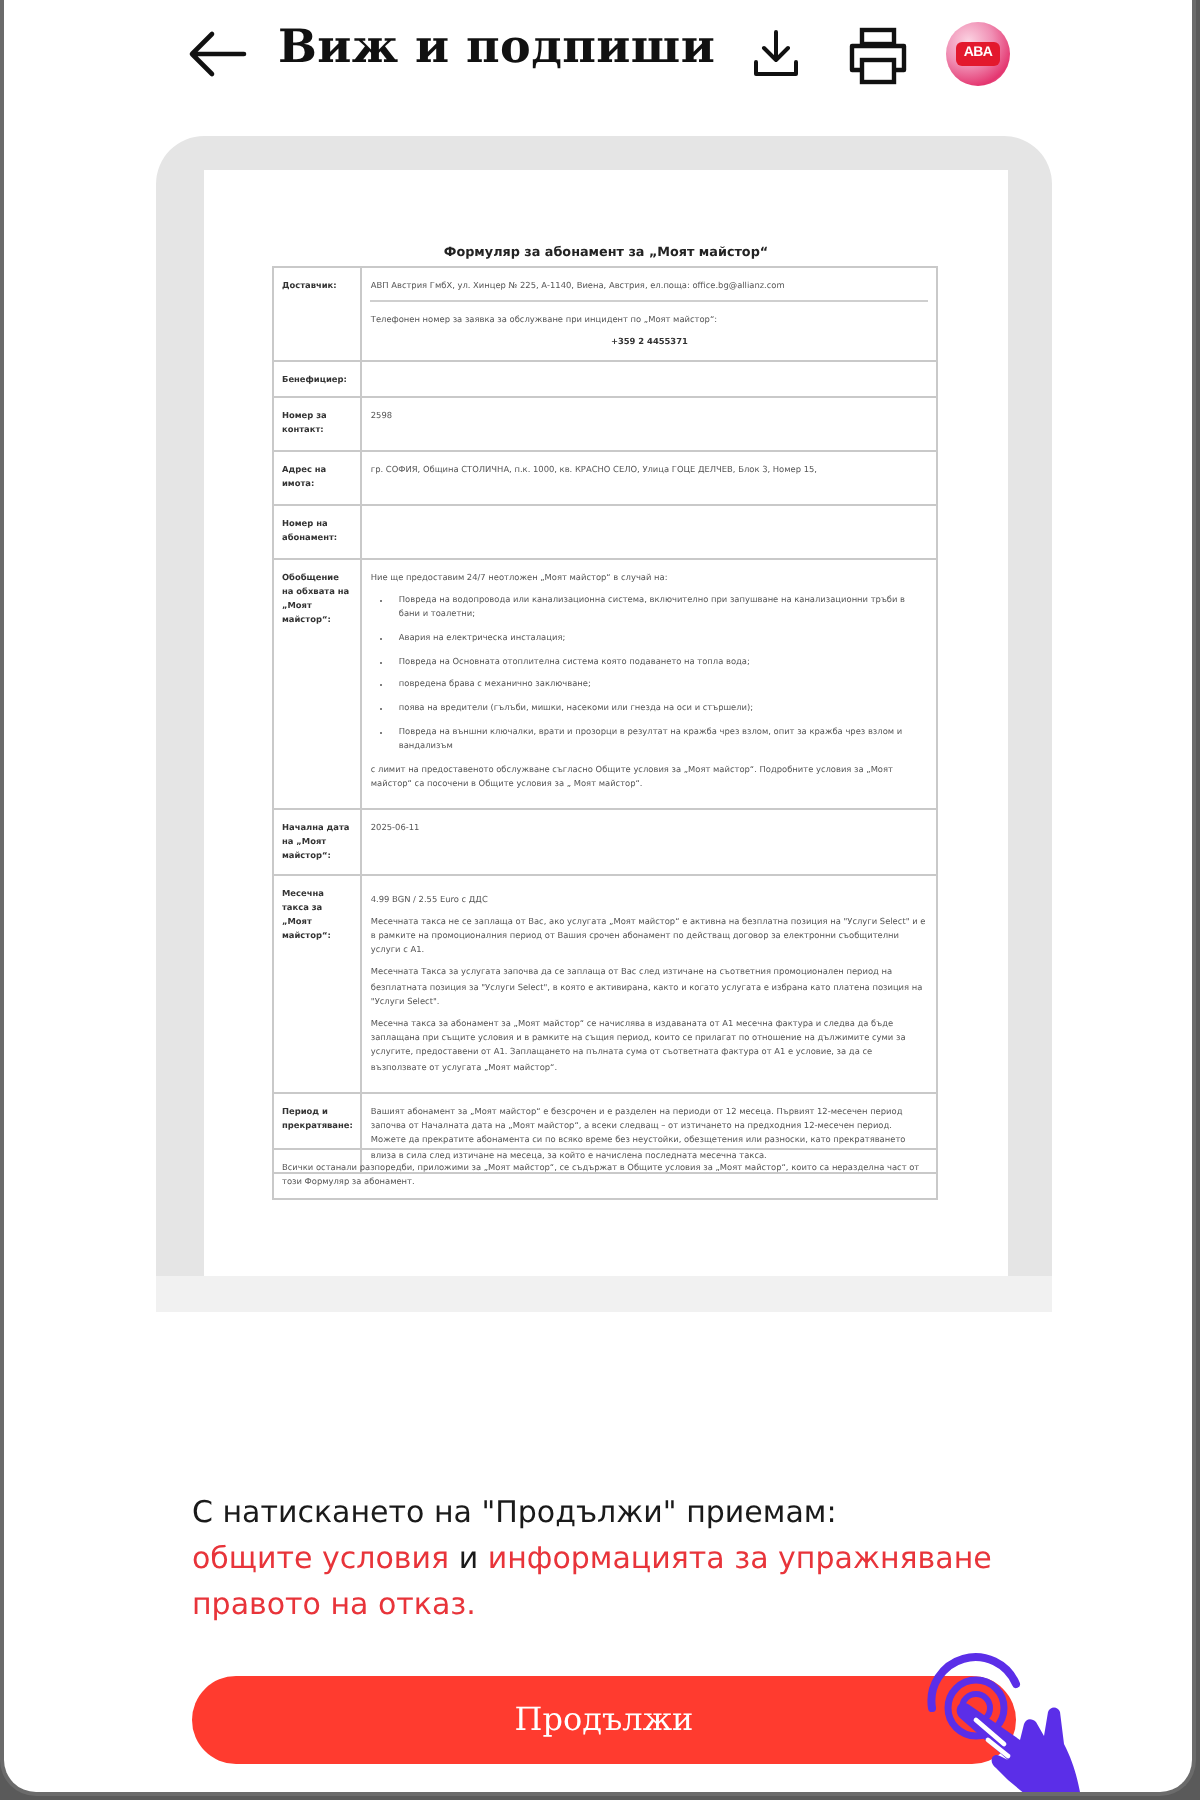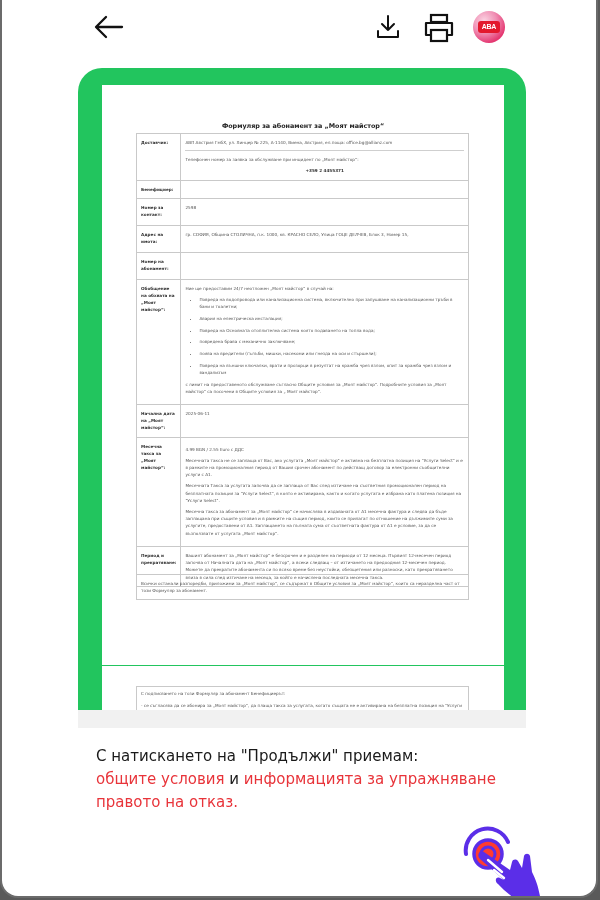--- a/index.html
+++ b/index.html
@@ -31,22 +31,22 @@
     background: radial-gradient(circle at 35% 30%, #fbd3e2 0%, #f08fb4 40%, #e4356f 75%, #f2a9c4 100%);
   }
   .logo-inner {
     position: absolute; left: 5px; top: 10px; width: 22px; height: 12px;
     background: #e3182d; border-radius: 3px;
     color: #fff; font-size: 7px; font-weight: bold; line-height: 12px; text-align: center;
     font-family: "Liberation Sans", sans-serif; letter-spacing: -0.3px;
   }
   
   .viewer {
-    position: absolute; left: 76px; top: 68px; width: 448px; height: 660px;
-    background: #22c55e; border-radius: 24px 24px 0 0; overflow: hidden;
+    position: absolute; left: 76px; top: 68px; width: 448px; height: 588px;
+    background: #e5e5e5; border-radius: 24px 24px 0 0; overflow: hidden;
   }
   .viewer-fade {
     position: absolute; left: 0; bottom: 0; width: 100%; height: 18px;
     background: #f1f1f1;
   }
   .page {
     position: absolute; left: 24px; width: 402px; background: #ffffff;
   }
   .page1 { top: 17px; height: 580px; }
   .page2 { top: 597px; margin-top: 0; height: 80px; }
@@ -95,20 +95,21 @@
 <body>
 
 <div class="phone">
 
   <div class="header">
     <div class="back-btn">
       <svg width="34" height="30" viewBox="0 0 34 30">
         <path d="M30 15 H5 M14 5 L4 15 L14 25" fill="none" stroke="#111" stroke-width="2.3" stroke-linecap="round" stroke-linejoin="round"></path>
       </svg>
     </div>
+    <div class="title">Виж и подпиши</div>
     <div class="icon-btn dl-btn">
       <svg width="30" height="30" viewBox="0 0 30 30">
         <path d="M15 4 V18 M9 12 L15 18 L21 12" fill="none" stroke="#111" stroke-width="2" stroke-linecap="round" stroke-linejoin="round"></path>
         <path d="M5 19 V25 H25 V19" fill="none" stroke="#111" stroke-width="2" stroke-linecap="round" stroke-linejoin="round"></path>
       </svg>
     </div>
     <div class="icon-btn print-btn">
       <svg width="34" height="32" viewBox="0 0 34 32">
         <rect x="9" y="3" width="16" height="7" fill="none" stroke="#111" stroke-width="2.2"></rect>
         <path d="M8 23 H4 V11 H30 V23 H26" fill="none" stroke="#111" stroke-width="2.2" stroke-linejoin="round"></path>
@@ -194,20 +195,21 @@
       </div>
     </div>
     <div class="viewer-fade"></div>
   </div>
 
   <div class="consent">
     <span>С натискането на "Продължи" приемам:</span><br>
     <a>общите условия</a><span> и </span><a>информацията за упражняване правото на отказ.</a>
   </div>
 
+  <button class="continue-btn">Продължи</button>
 
   <svg class="hand" viewBox="0 0 86 74">
     <path d="M8 28 A 22 22 0 0 1 50 16" fill="none" stroke="#5b2ee8" stroke-width="4" stroke-linecap="round"></path>
     <circle cx="30" cy="28" r="14" fill="#ff3b2f" stroke="#5b2ee8" stroke-width="3.5"></circle>
     <circle cx="30" cy="28" r="7" fill="none" stroke="#5b2ee8" stroke-width="3"></circle>
     <path d="M26 26 L52 44 L54 36 C55 33 58 33 60 35 L64 42 L66 30 C67 27 71 27 72 30 L74 46 C78 54 80 60 82 70 L58 74 L46 64 L40 58 C36 55 38 50 42 52 L46 54 L22 33 C18 29 22 23 26 26 Z" fill="#5b2ee8"></path>
     <path d="M30 34 L44 46" stroke="#fff" stroke-width="2.4" stroke-linecap="round"></path>
     <path d="M36 44 L46 52" stroke="#fff" stroke-width="2.4" stroke-linecap="round"></path>
   </svg>
 </div>

